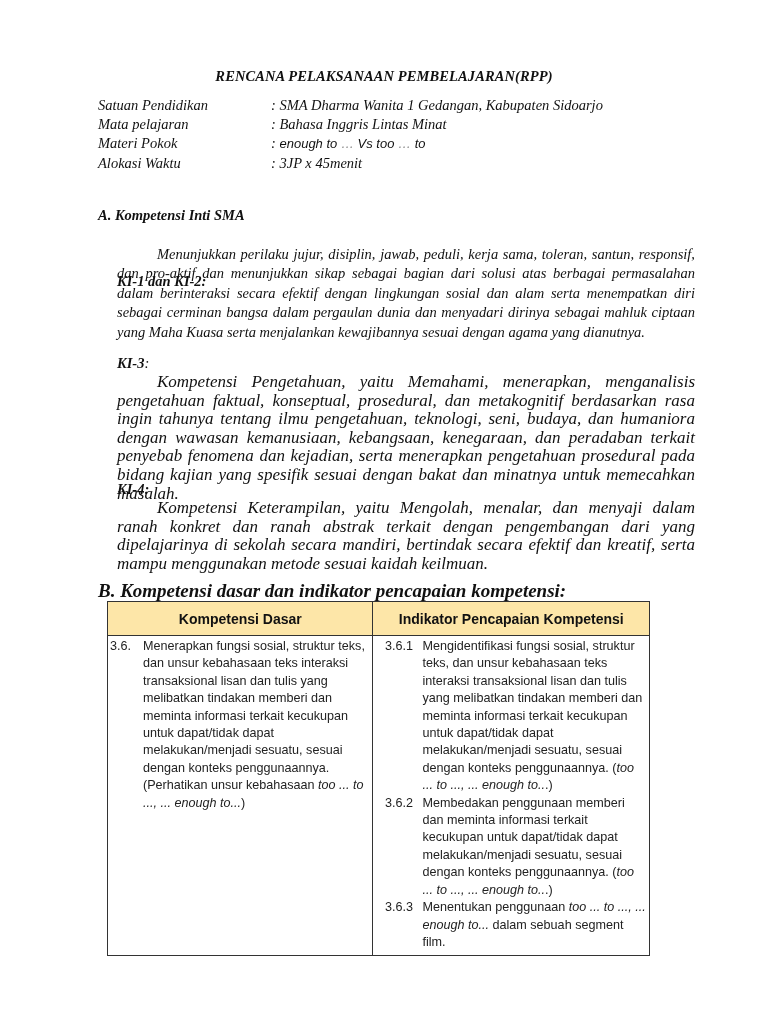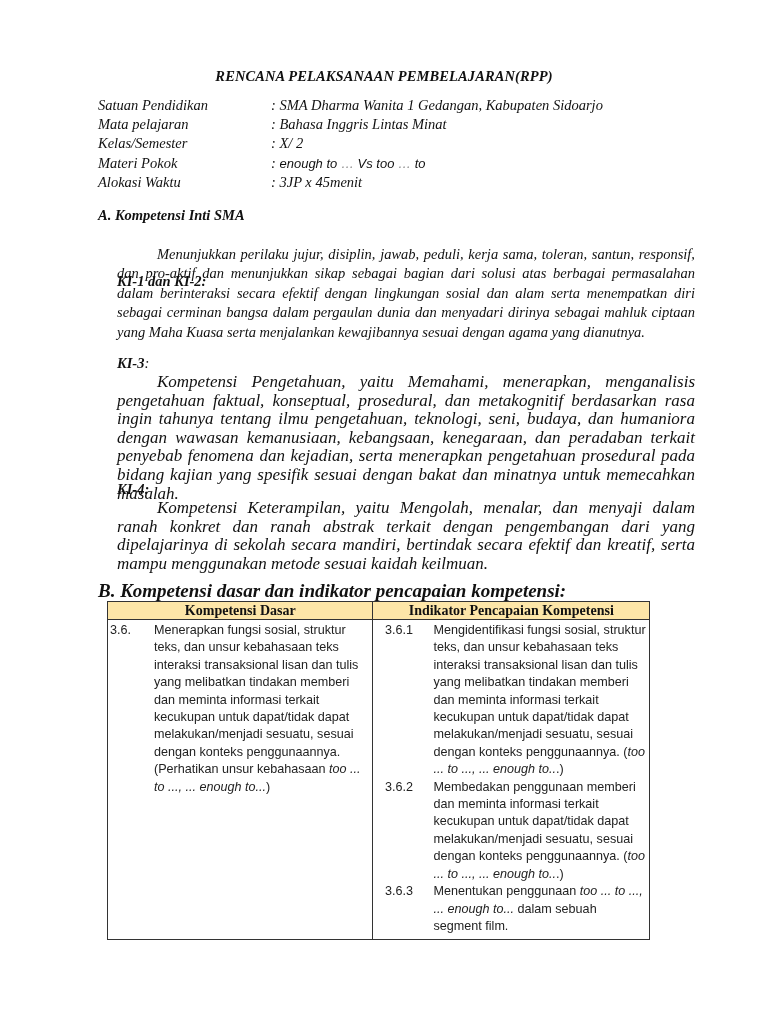--- a/index.html
+++ b/index.html
@@ -11,23 +11,23 @@
   .meta-row { display:flex; height:19.2px; }
   .meta-label { width:173px; }
   .meta-val-sans { font-family: "Liberation Sans", sans-serif; font-size:13px; }
   .muted { color:#888; }
   .sec-a { position:absolute; left:98px; top:207px; font-weight:bold; font-size:14.5px; }
   .ki-head { position:absolute; left:117px; font-weight:bold; font-size:14.5px; }
   .para { position:absolute; left:117px; width:578px; font-size:14.5px; line-height:19.4px; text-align:justify; text-indent:40px; }
   .para.tight { line-height:18.6px; font-size:17px; }
   .sec-b { position:absolute; left:98px; top:580px; font-weight:bold; font-size:19px; }
   table.kd { position:absolute; left:107px; top:601px; width:543px; border-collapse:collapse; }
-  table.kd th { background:#fde6a8; border:1.5px solid #333; font-family:Liberation Serif, serif; font-weight:bold; font-size:14px; height:17px; padding:0; }
+  table.kd th { background:#fde6a8; border:1.5px solid #333; font-family:Liberation Sans, sans-serif; font-weight:bold; font-size:14px; height:17px; padding:8px; }
   table.kd td { border:1.5px solid #333; vertical-align:top; padding:2px 2px 4px 2px; font-family:"Liberation Sans", sans-serif; font-size:12.6px; line-height:17.4px; color:#222; }
-  .item { display:flex;gap:11px; }
+  .item { display:flex; }
   .num { flex:0 0 auto; }
   .txt { flex:1 1 auto; }
   .num-kd { width:33px; }
   .num-ind { width:47px;text-align:center; }
   i { font-style:italic; }
 </style>
 </head>
 <body>
 
 <div class="page">
@@ -35,24 +35,20 @@
   <div class="title serif">RENCANA PELAKSANAAN PEMBELAJARAN(RPP)</div>
 
   <div class="meta serif">
     <div class="meta-row">
       <span class="meta-label">Satuan Pendidikan</span>
       <span>: SMA Dharma Wanita 1 Gedangan, Kabupaten Sidoarjo</span>
     </div>
     <div class="meta-row">
       <span class="meta-label">Mata pelajaran</span>
       <span>: Bahasa Inggris Lintas Minat</span>
-    </div>
-    <div class="meta-row">
-      <span class="meta-label">Kelas/Semester</span>
-      <span>: X/ 2</span>
     </div>
     <div class="meta-row">
       <span class="meta-label">Materi Pokok</span>
       <span>
         <span>: </span><span class="meta-val-sans">enough to</span><span class="meta-val-sans muted"> … </span><span class="meta-val-sans">Vs too</span><span class="meta-val-sans muted"> … </span><span class="meta-val-sans">to</span>
       </span>
     </div>
     <div class="meta-row">
       <span class="meta-label">Alokasi Waktu</span>
       <span>: 3JP x 45menit</span>

